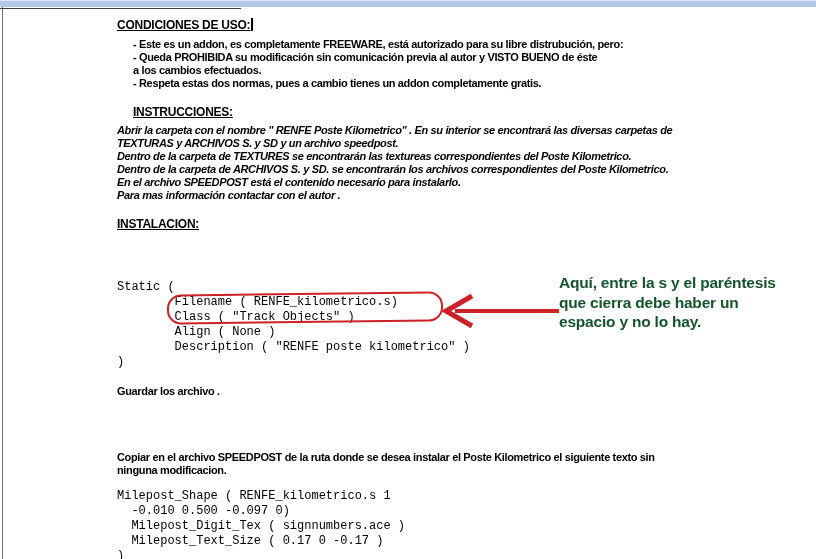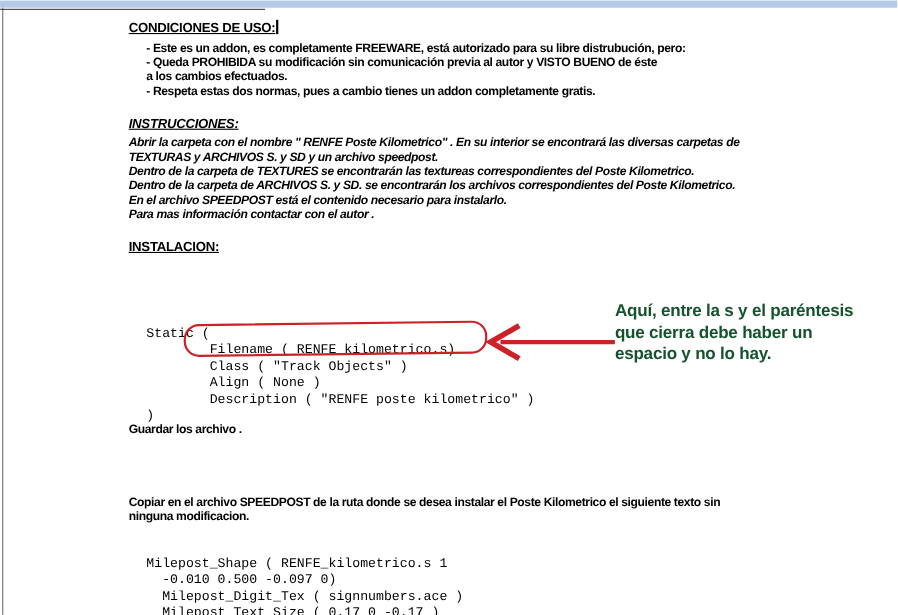--- a/index.html
+++ b/index.html
@@ -5,21 +5,21 @@
   html,body{margin:0;padding:0;}
   body{width:816px;height:559px;overflow:hidden;background:#ffffff;font-family:"Liberation Sans",sans-serif;}
   .page{position:relative;width:816px;height:559px;background:#ffffff;overflow:hidden;}
   .topbar{position:absolute;left:0;top:0;width:816px;height:7px;background:#b4c9e7;border-top:1px solid #dde7f5;box-sizing:border-box;}
   .left-border{position:absolute;left:2px;top:7px;width:1px;height:552px;background:#6f6f6f;}
   .top-border-seg{position:absolute;left:0;top:8px;width:241px;height:1px;background:#3f3f3f;}
   .txt{position:absolute;color:#000;font-weight:bold;font-size:11px;line-height:13px;letter-spacing:-0.35px;white-space:pre;}
   .head{position:absolute;color:#000;font-weight:bold;font-size:12px;line-height:14px;letter-spacing:-0.25px;white-space:nowrap;}
   .head .u{text-decoration:underline;}
   .caret{display:inline-block;width:2px;height:13px;background:#000;vertical-align:-2px;margin-left:1px;}
-  .code{position:absolute;margin:16px;color:#000;font-family:"Liberation Mono",monospace;font-size:12px;line-height:15px;white-space:pre;}
+  .code{position:absolute;margin:0;color:#000;font-family:"Liberation Mono",monospace;font-size:12px;line-height:15px;white-space:pre;}
   .red-ellipse{position:absolute;left:167px;top:293px;width:276px;height:30px;border:2px solid #cc2127;border-radius:14px;transform:rotate(-0.7deg);box-sizing:border-box;}
   .red-arrow{position:absolute;left:441px;top:292px;}
   .red-note{position:absolute;left:559px;top:273px;color:#14532d;font-weight:bold;font-size:15.5px;line-height:19.5px;letter-spacing:-0.2px;white-space:pre;}
 </style>
 </head>
 <body>
 
 <div class="page">
 
   <div class="topbar"></div>
@@ -29,21 +29,21 @@
   <div style="position:absolute;left:0;top:8px;width:816px;height:551px;">
 
     <div class="head" style="left:117px;top:10px;">
       <span class="u">CONDICIONES DE USO:</span><span class="caret"></span>
     </div>
     <div class="txt" style="left:117px;top:30px;margin-left:16px;">- Este es un addon, es completamente FREEWARE, está autorizado para su libre distrubución, pero:
 - Queda PROHIBIDA su modificación sin comunicación previa al autor y VISTO BUENO de éste
 a los cambios efectuados.
 - Respeta estas dos normas, pues a cambio tienes un addon completamente gratis.</div>
 
-    <div class="head" style="left:117px;top:97px;font-style:italic;">
+    <div class="head" style="left:133px;top:97px;">
       <span class="u">INSTRUCCIONES:</span>
     </div>
     <div class="txt" style="left:117px;top:116px;font-style:italic;">Abrir la carpeta con el nombre " RENFE Poste Kilometrico" . En su interior se encontrará las diversas carpetas de
 TEXTURAS y ARCHIVOS S. y SD y un archivo speedpost.
 Dentro de la carpeta de TEXTURES se encontrarán las textureas correspondientes del Poste Kilometrico.
 Dentro de la carpeta de ARCHIVOS S. y SD. se encontrarán los archivos correspondientes del Poste Kilometrico.
 En el archivo SPEEDPOST está el contenido necesario para instalarlo.
 Para mas información contactar con el autor .</div>
 
     <div class="head" style="left:117px;top:209px;">

